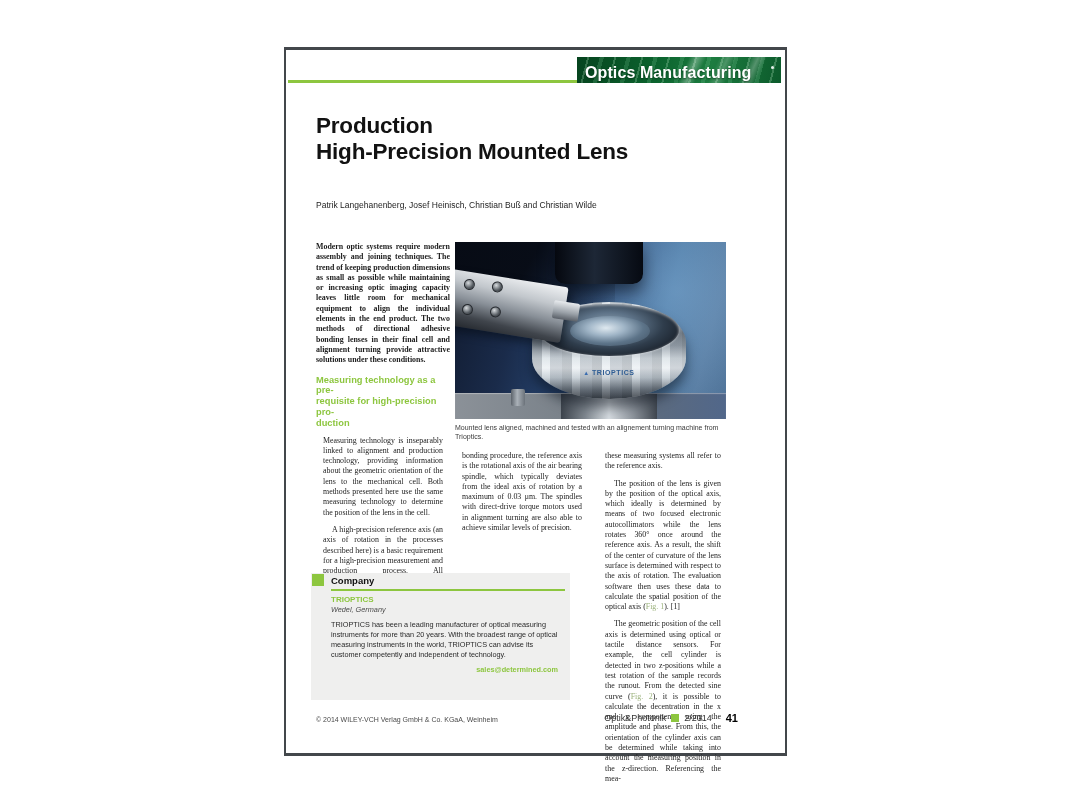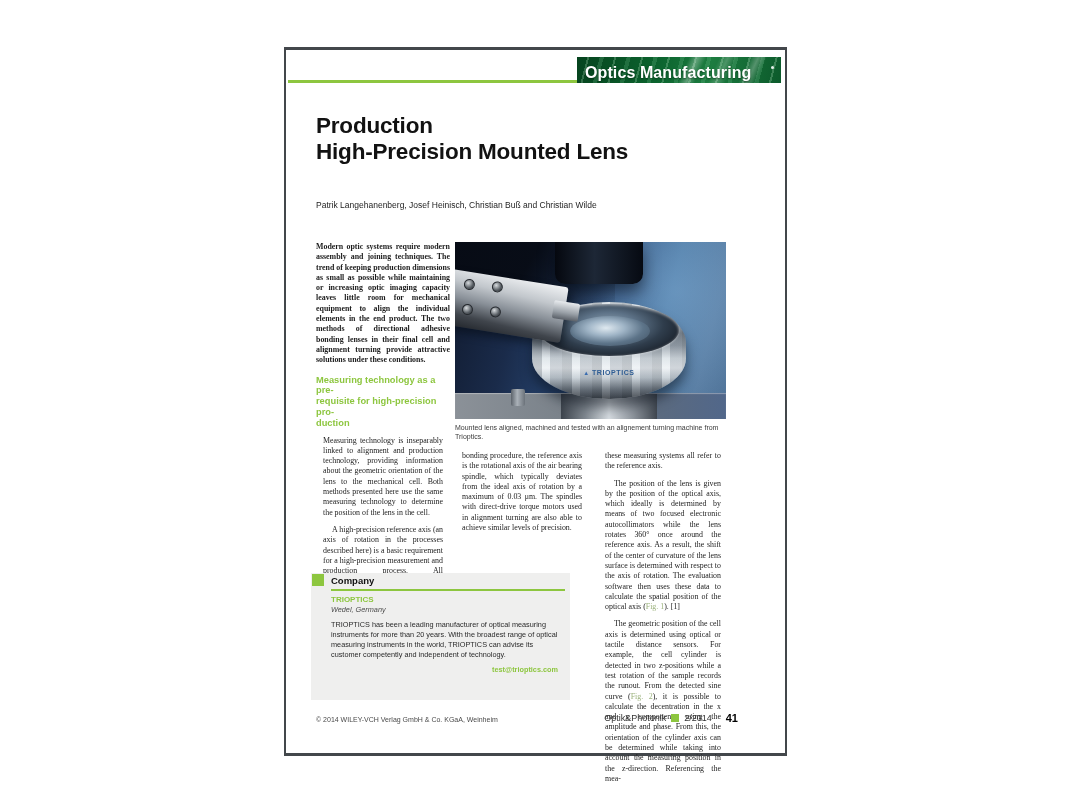--- a/index.html
+++ b/index.html
@@ -171,21 +171,21 @@
     </div>
 
     <div class="company">
       <span class="cb-square"></span>
       <span class="cb-title">Company</span>
       <span class="cb-rule"></span>
       <div class="cb-body">
         <div class="cb-name">TRIOPTICS</div>
         <div class="cb-loc">Wedel, Germany</div>
         <p class="cb-p">TRIOPTICS has been a leading manufacturer of optical measuring instruments for more than 20 years. With the broadest range of optical measuring instruments in the world, TRIOPTICS can advise its customer competently and independent of technology.</p>
-        <div class="cb-email">test@trioptics.com</div>
+        <div class="cb-email">sales@determined.com</div>
       </div>
     </div>
 
     <div class="footer-left">© 2014 WILEY-VCH Verlag GmbH &amp; Co. KGaA, Weinheim</div>
     <div class="footer-right">
       <span class="f-journal">Optik&amp;Photonik</span>
       <span class="f-square"></span>
       <span class="f-issue">2/2014</span>
       <span class="f-page">41</span>
     </div>

